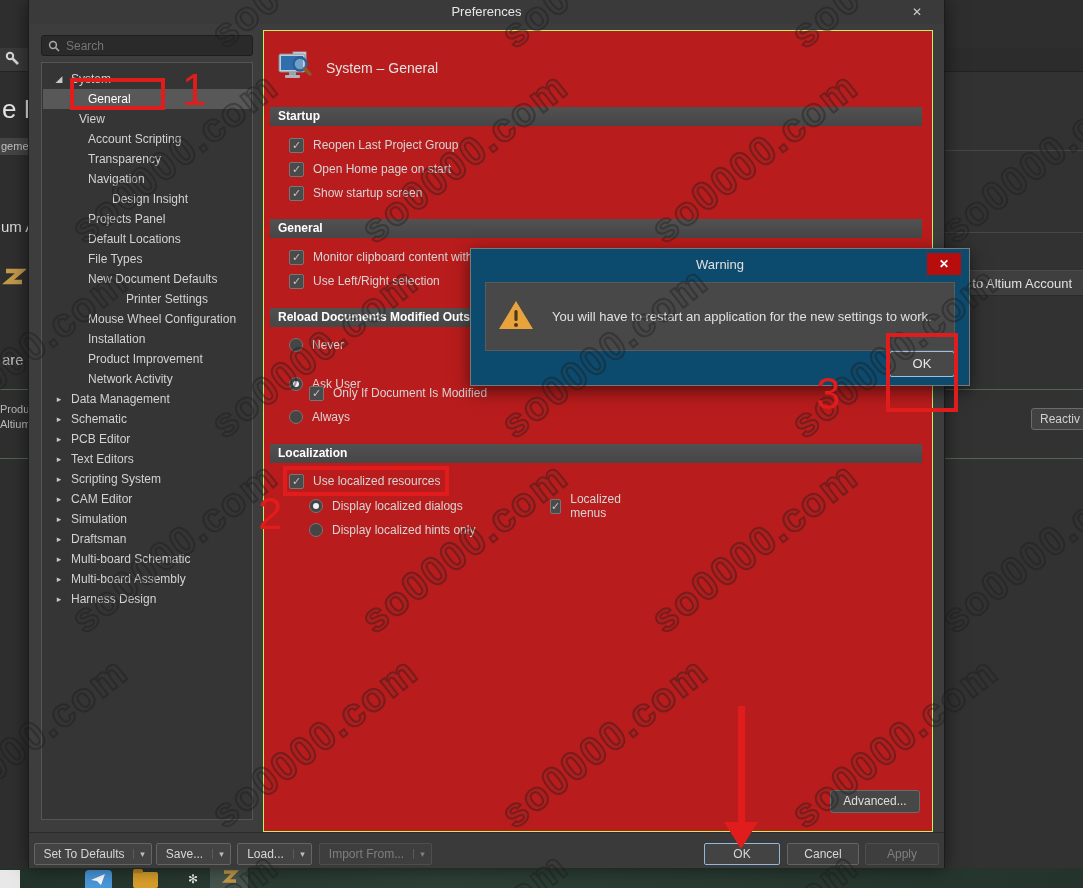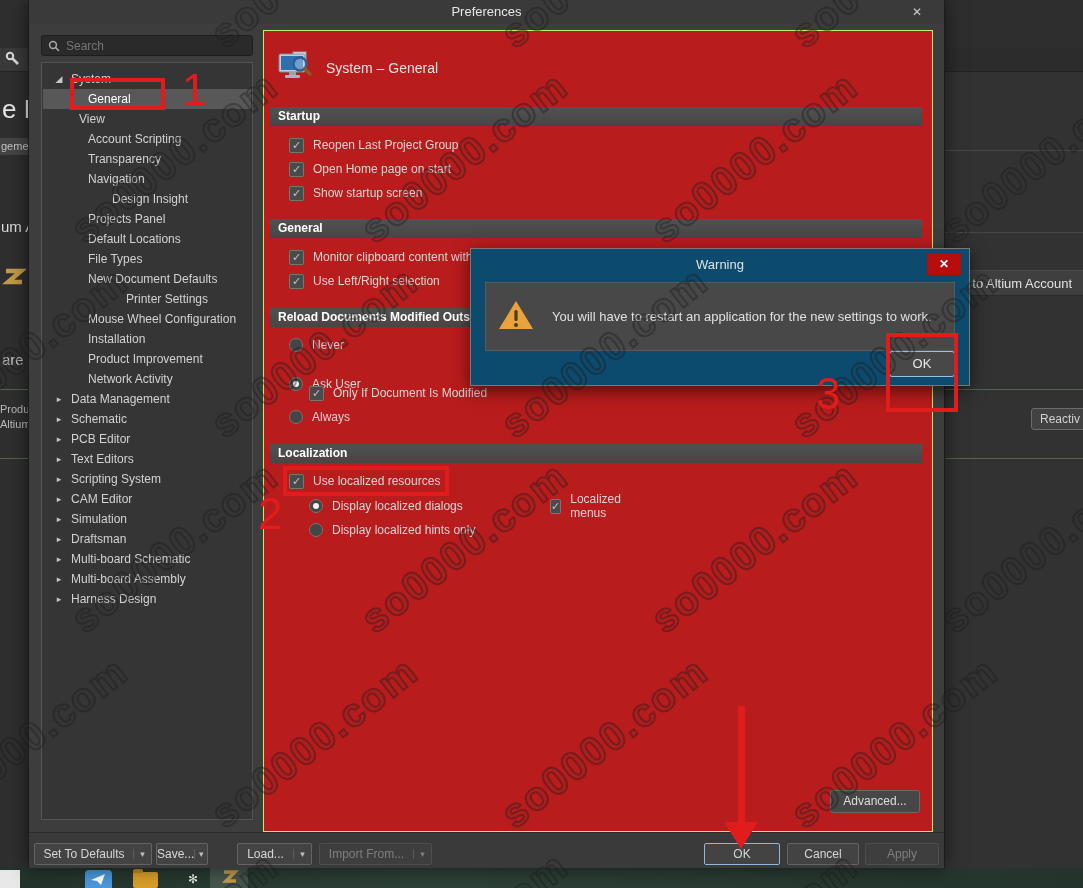--- a/index.html
+++ b/index.html
@@ -351,21 +351,21 @@
           </div>
         </div>
       <div class="adv-btn">Advanced...</div>
     </div>
 
     <div class="footer">
       <div class="fbtn split" style="left:5px;width:118px;">
         <span class="lab">Set To Defaults</span>
         <span class="arr">▾</span>
       </div>
-      <div class="fbtn split" style="left:127px;width:52px;">
+      <div class="fbtn split" style="left:127px;width:75px;">
         <span class="lab">Save...</span>
         <span class="arr">▾</span>
       </div>
       <div class="fbtn split" style="left:208px;width:75px;">
         <span class="lab">Load...</span>
         <span class="arr">▾</span>
       </div>
       <div class="fbtn split disabled" style="left:290px;width:113px;">
         <span class="lab">Import From...</span>
         <span class="arr" style="color:#7f7f7f;">▾</span>

